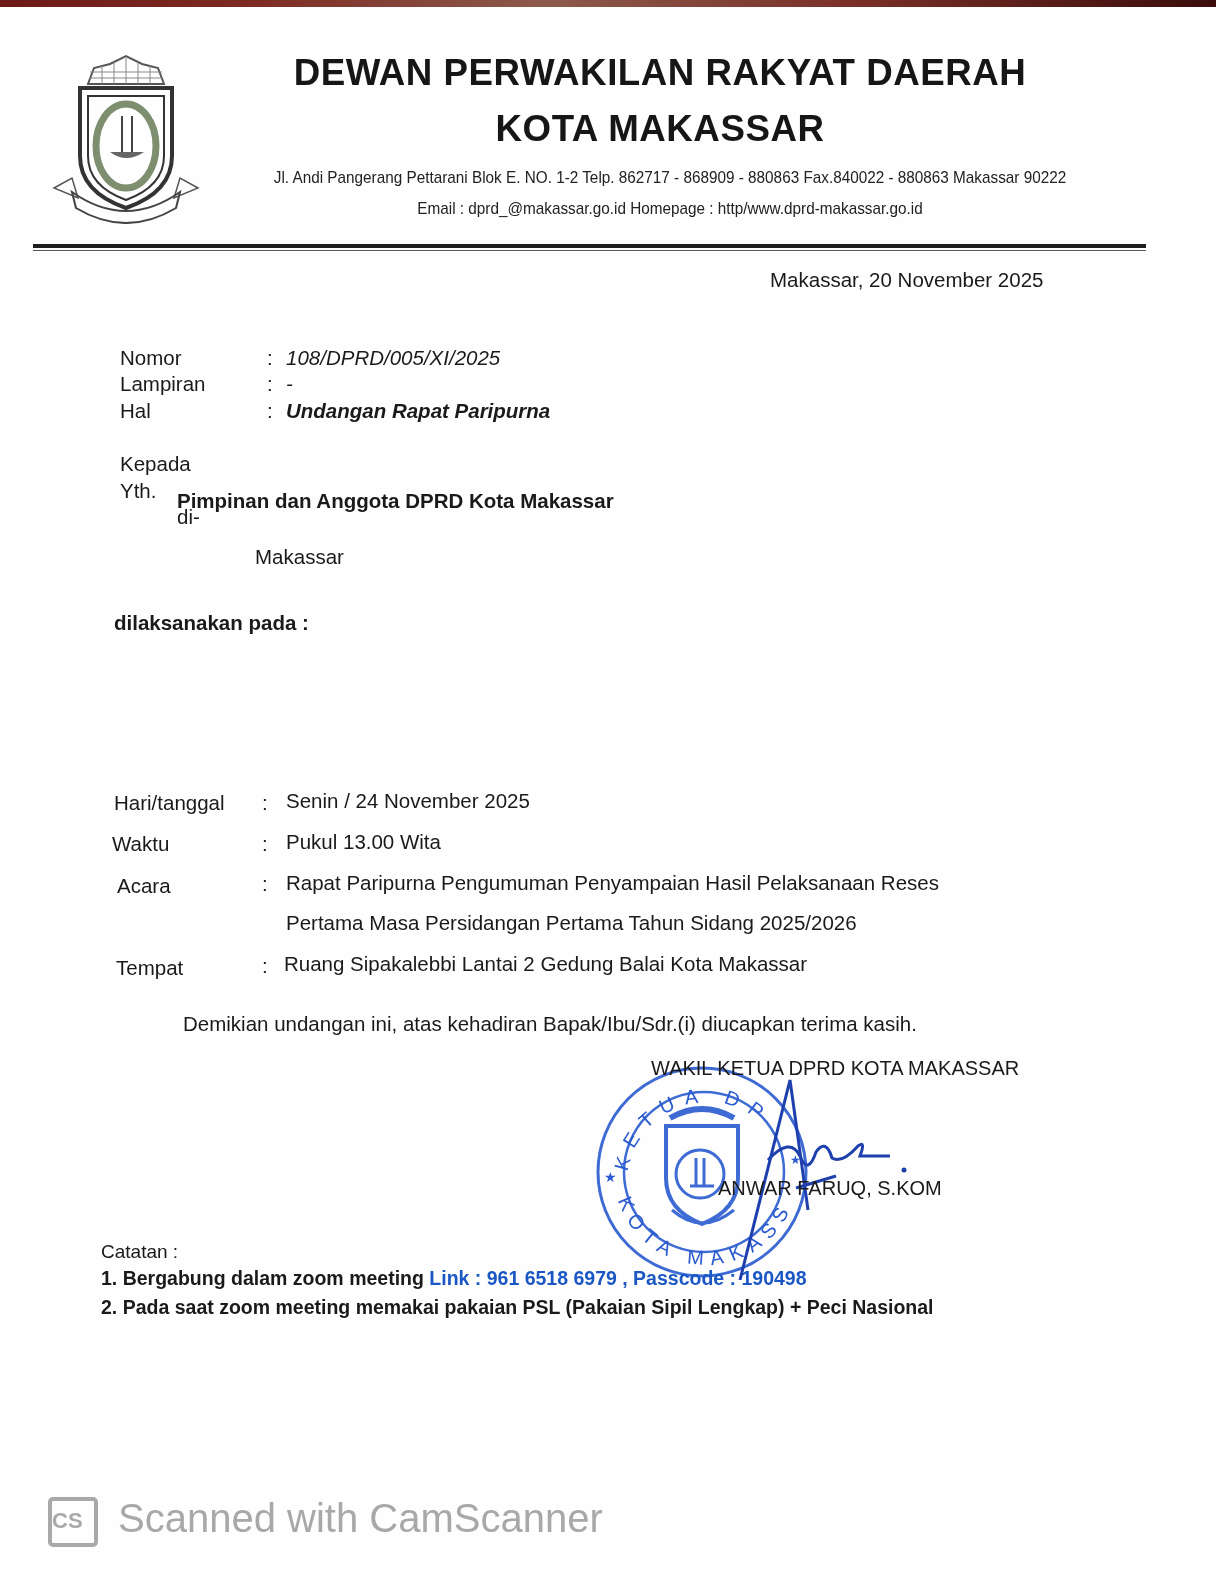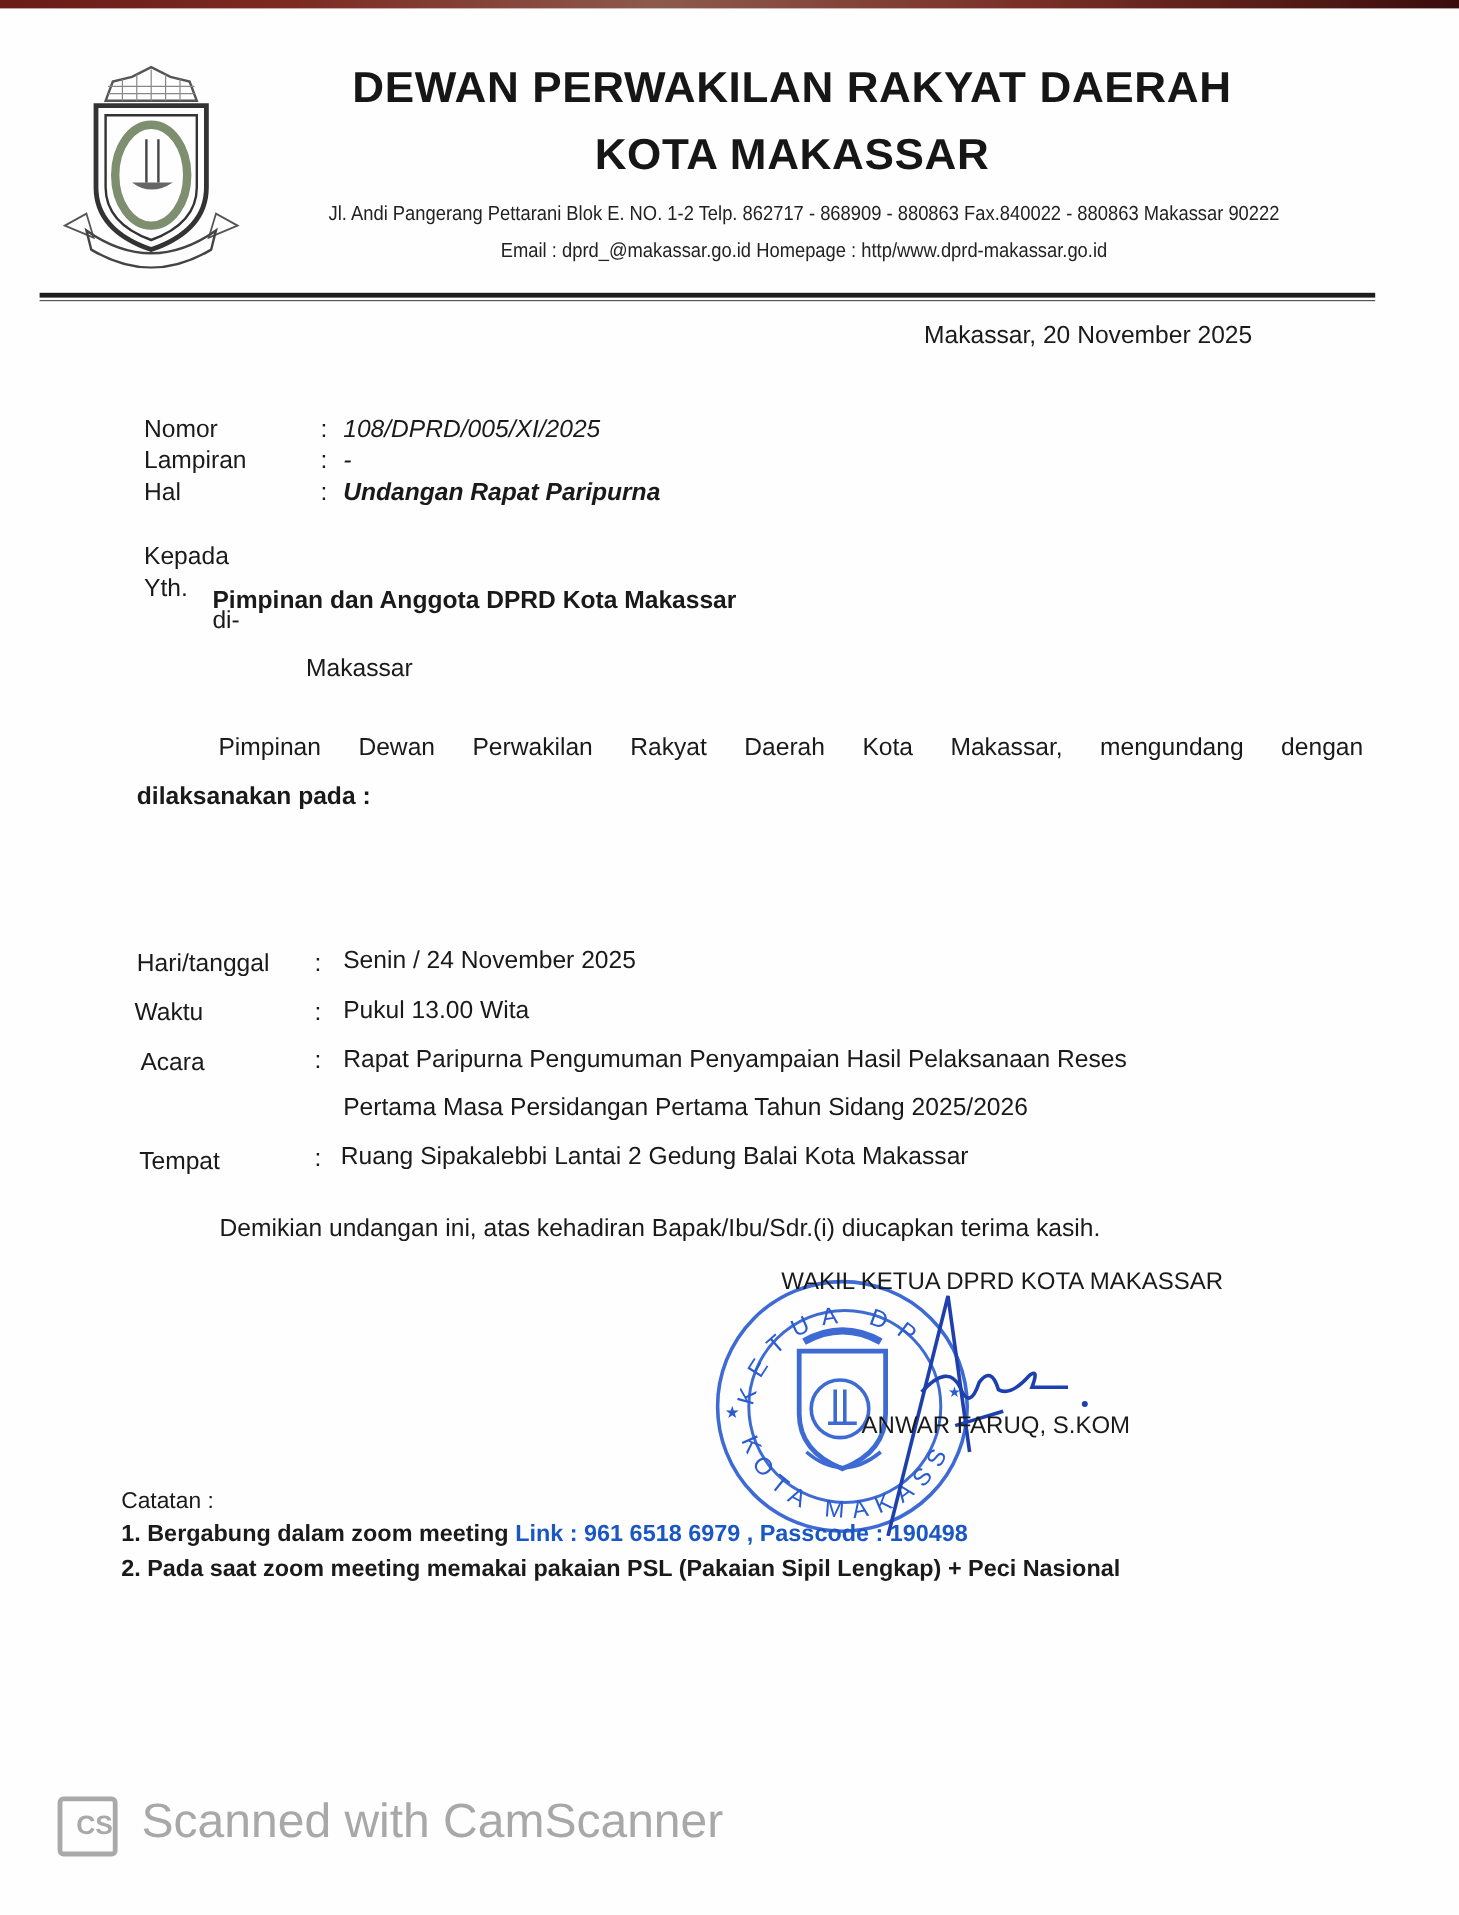--- a/index.html
+++ b/index.html
@@ -53,21 +53,21 @@
   .det-colon { left: 262px; }
   .det-val { left: 286px; text-align: center; }
 
   .signature-svg { position: absolute; left: 590px; top: 1060px; width: 330px; height: 220px; }
 
   .note-link { color: #1b57c4; font-weight: bold; }
 
   .cs-badge {
     position: absolute; left: 48px; top: 1497px; width: 50px; height: 50px;
     border: 4px solid #a9a9a9; border-radius: 5px; box-sizing: border-box;
-    color: #a9a9a9; font-weight: bold; font-size: 22px; line-height: 40px; text-align: right;
+    color: #a9a9a9; font-weight: bold; font-size: 22px; line-height: 40px; text-align: left;
     background: #fefefe;
   }
   .cs-text { left: 118px; top: 1496px; font-size: 40px; color: #a8a8a8; }
 </style>
 </head>
 <body>
 
 <div class="top-edge"></div>
 
 <svg class="logo" viewBox="0 0 152 172">
@@ -108,21 +108,20 @@
 
 <div>
   <div class="abs f19" style="left:120px; top:452px">Kepada</div>
   <div class="abs f19" style="left:120px; top:479px">Yth.</div>
   <div class="abs f19 bold" style="left:177px; top:489px">Pimpinan dan Anggota DPRD Kota Makassar</div>
   <div class="abs f19" style="left:177px; top:505px">di-</div>
   <div class="abs f19" style="left:255px; top:545px">Makassar</div>
 </div>
 
 <div class="para" style="top:602px">
-  <div><span class="indent"></span><span>Pimpinan Dewan Perwakilan Rakyat Daerah Kota Makassar, mengundang dengan</span></div>
   <div class="bold last">dilaksanakan pada :</div>
 </div>
 
 <div>
   <div class="abs f19 det-label" style="top:791px">Hari/tanggal</div>
   <div class="abs f19 det-colon" style="top:791px">:</div>
   <div class="abs f19 det-val" style="top:789px">Senin / 24 November 2025</div>
 
   <div class="abs f19 det-label" style="top:832px; left:112px">Waktu</div>
   <div class="abs f19 det-colon" style="top:832px">:</div>

